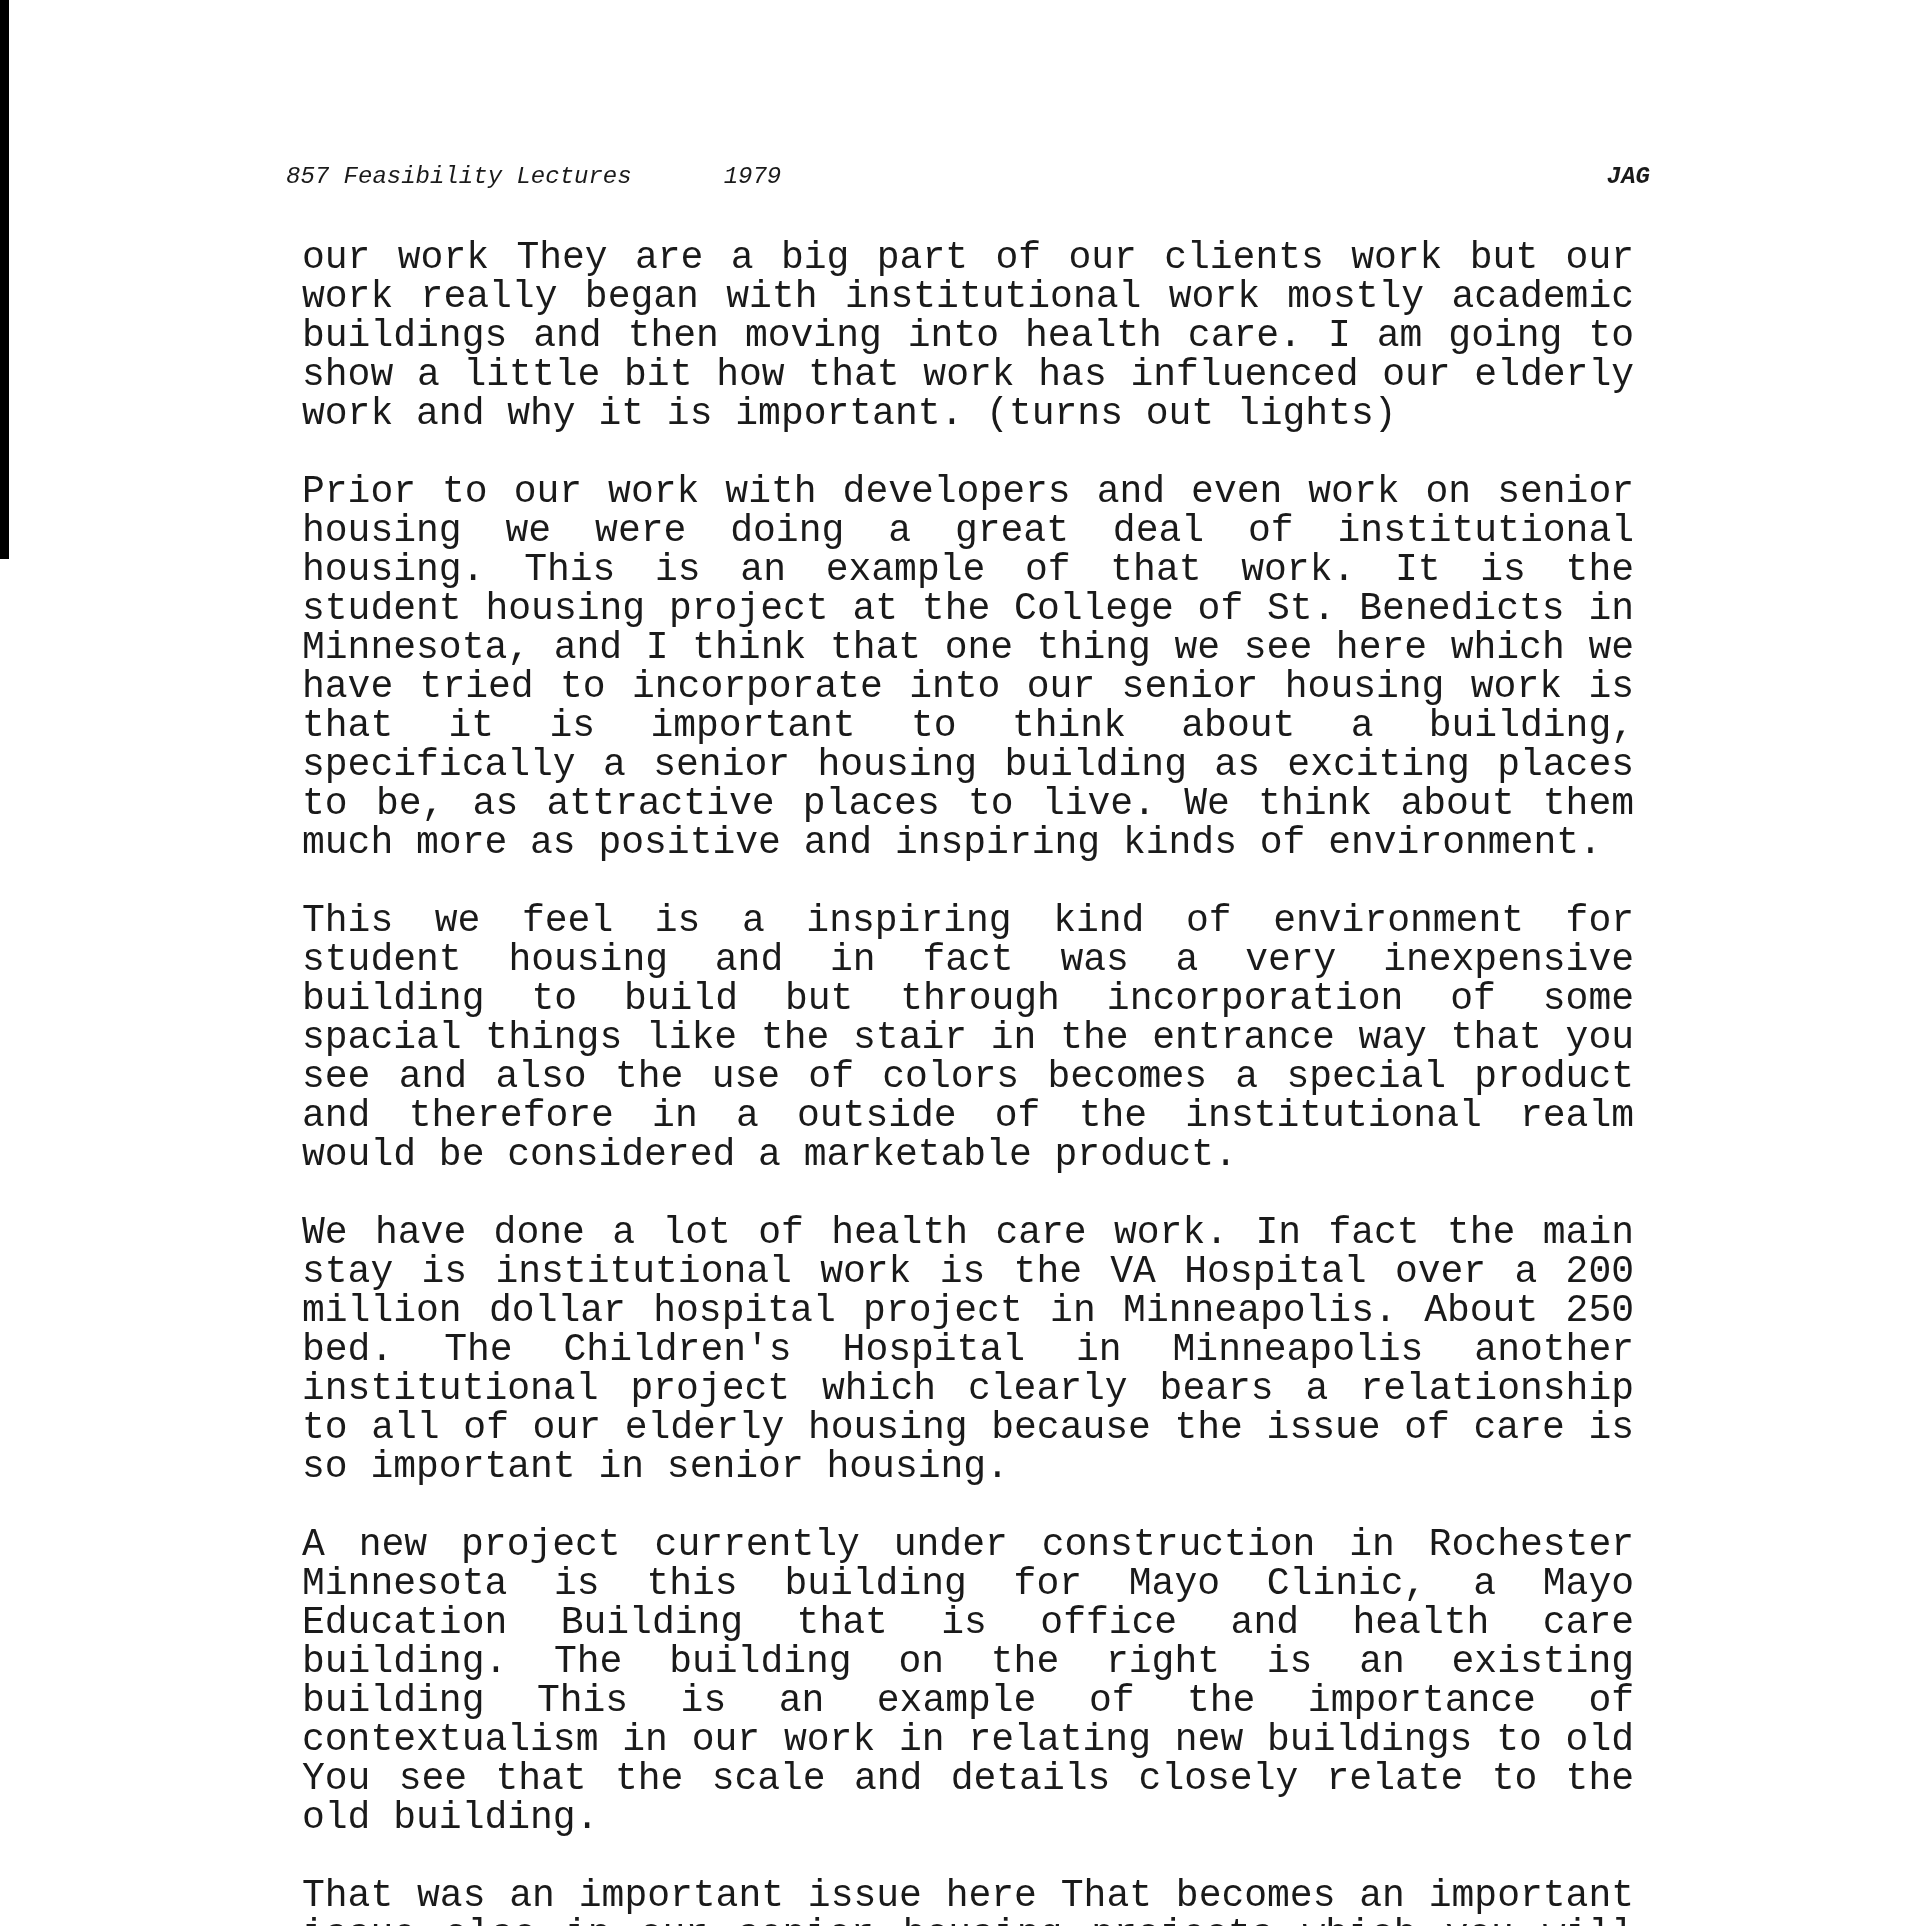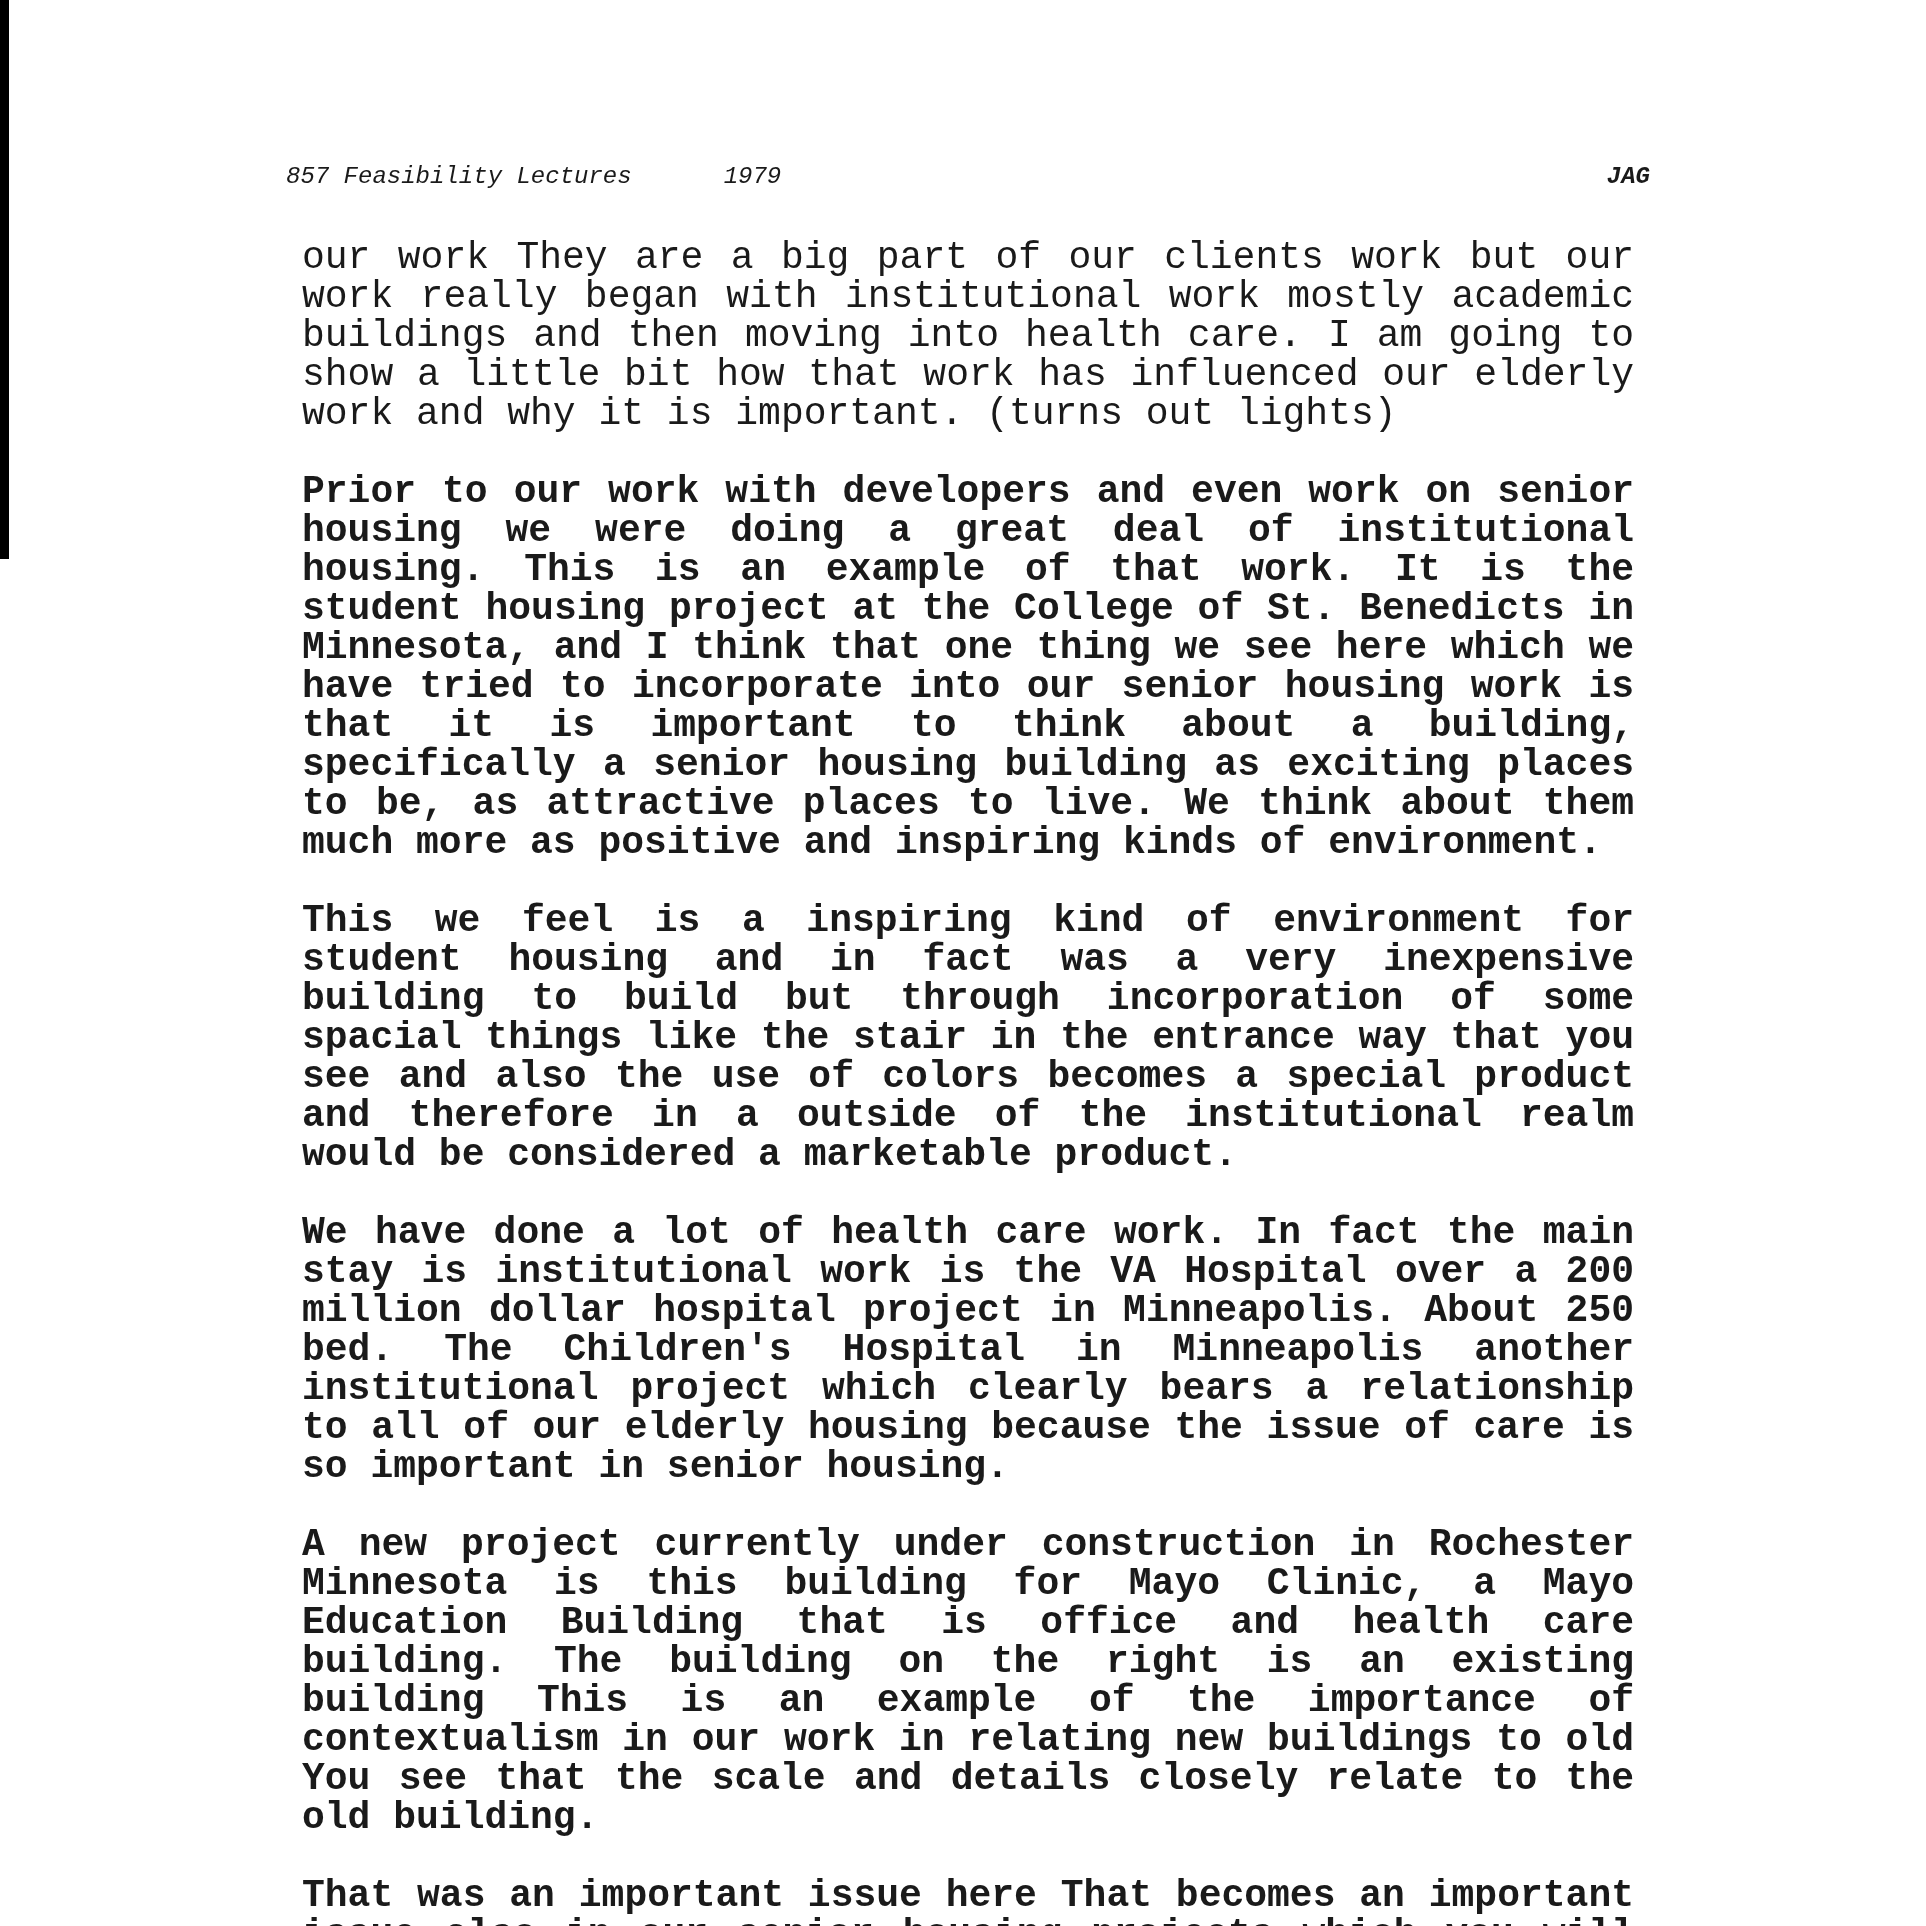--- a/index.html
+++ b/index.html
@@ -55,21 +55,20 @@
     width: 1364px;
     font-size: 38px;
     line-height: 39px;
   }
   .body-text p {
     margin: 16px;
     text-align: justify;
   }
   .body-text p + p {
     margin-top: 39px;
-    font-weight: bold;
   }
 </style>
 </head>
 <body>
 
 <div class="page">
 
   <div class="scan-artifact"></div>
 
   <header class="page-header">

